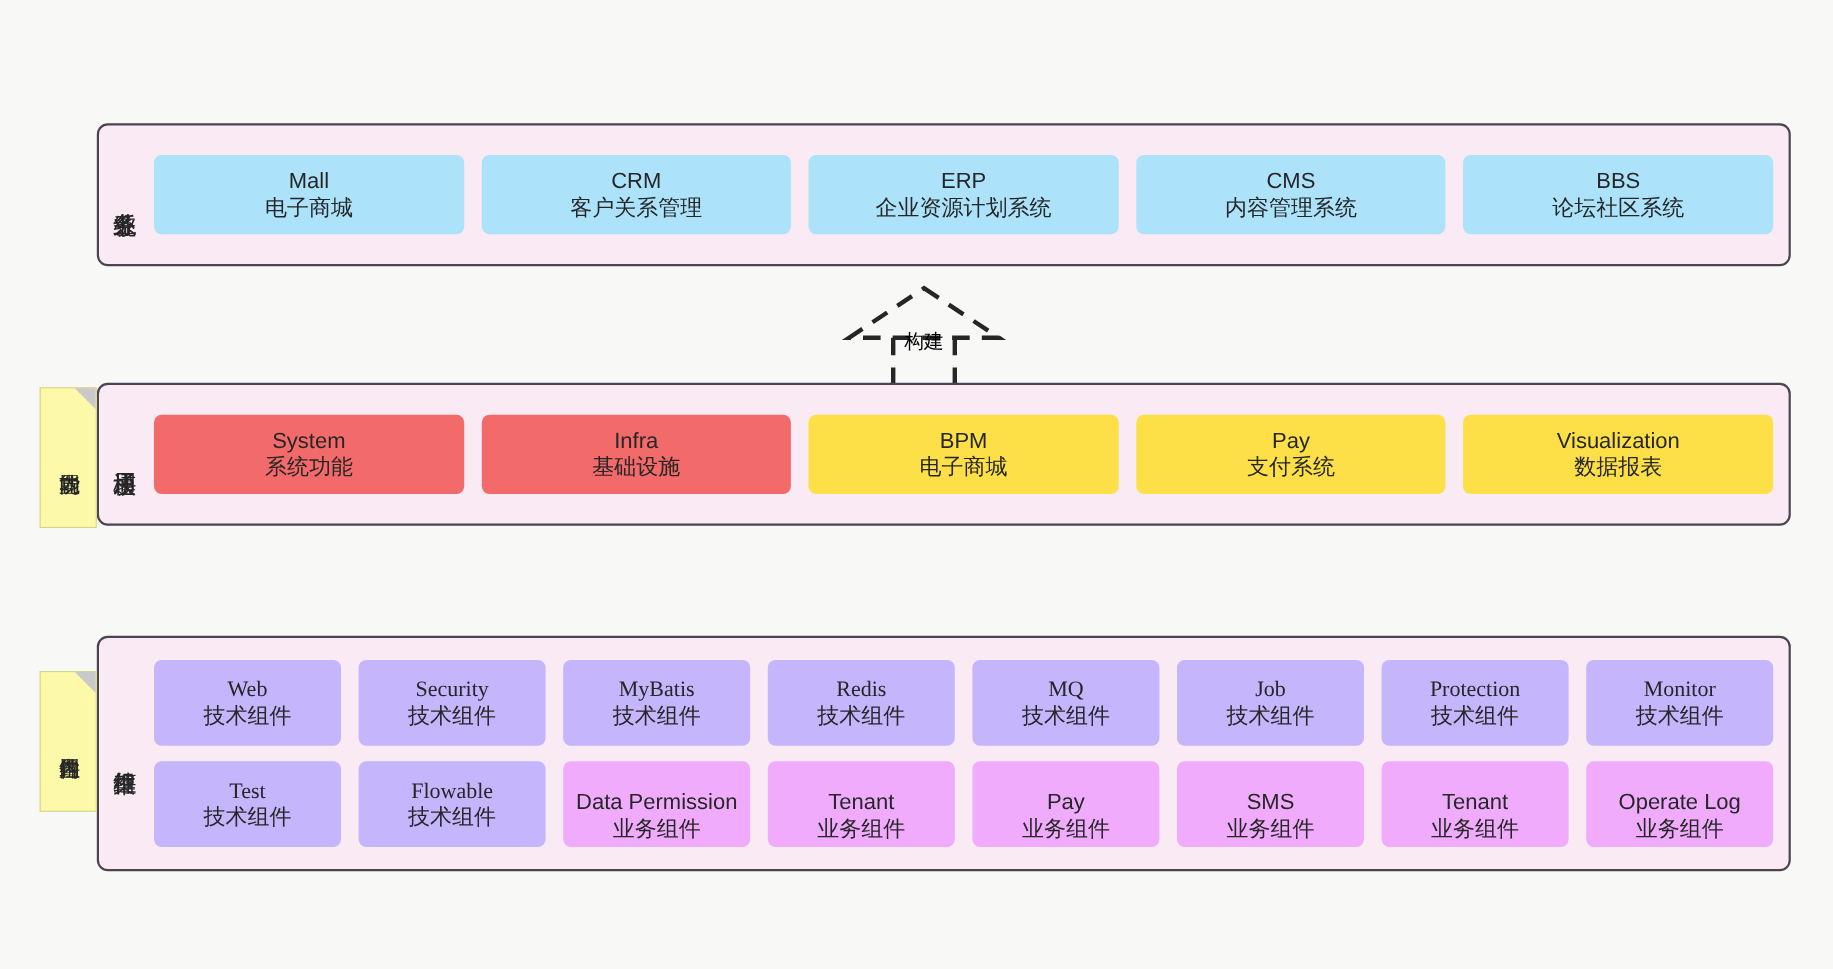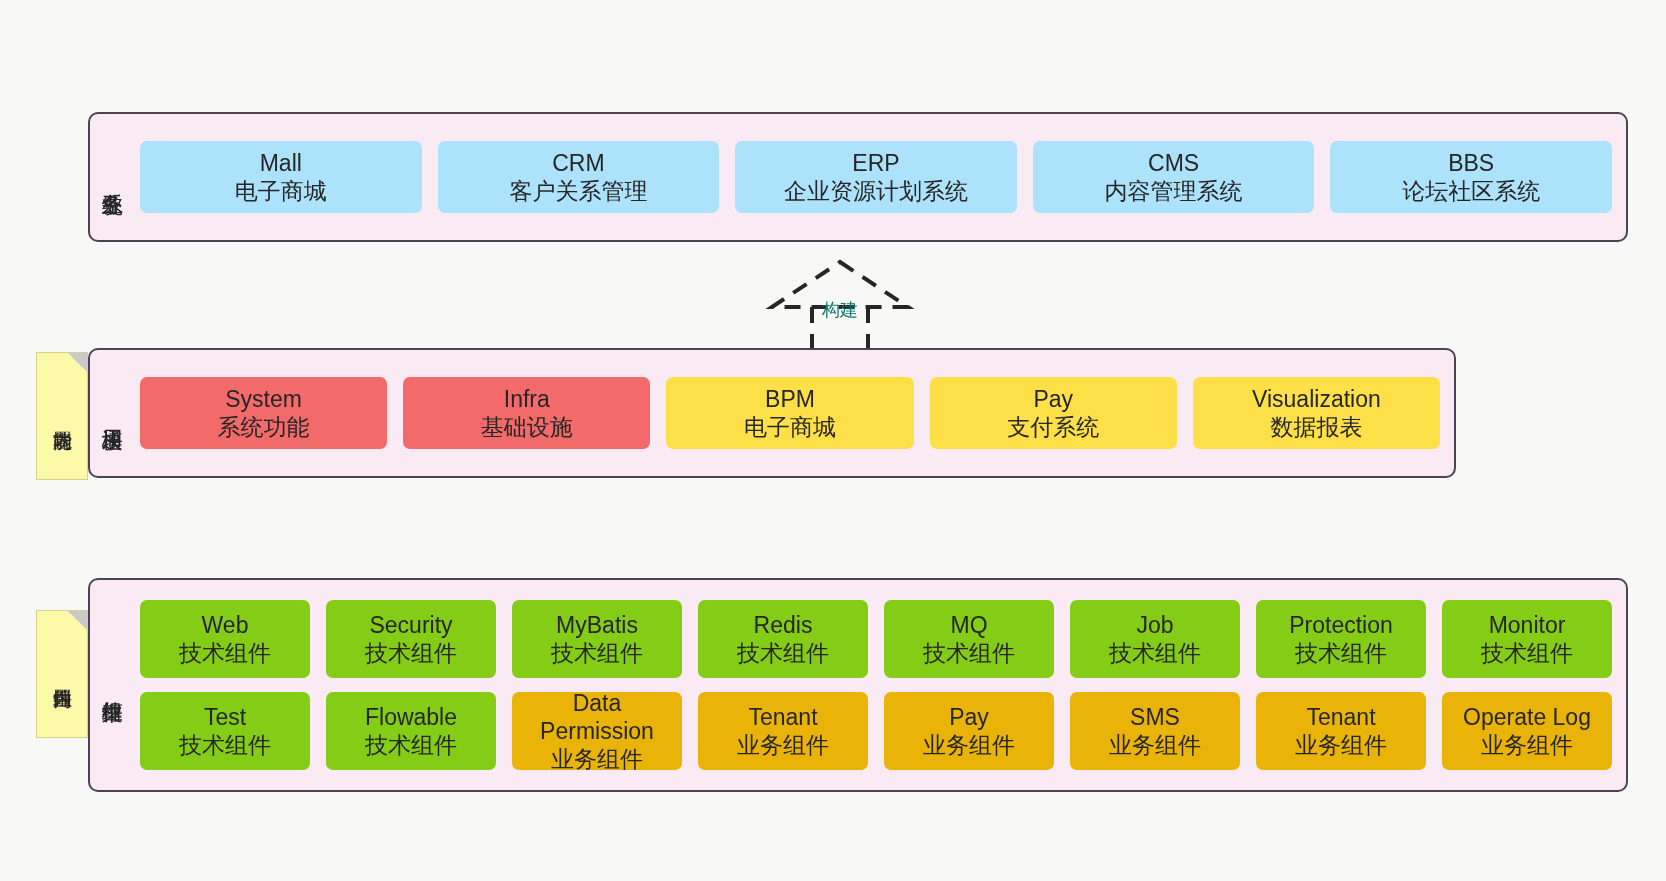--- a/index.html
+++ b/index.html
@@ -67,39 +67,39 @@
 
   .card {
     flex: 1 1 0;
     box-sizing: border-box;
     border-radius: 7px;
     display: flex;
     flex-direction: column;
     align-items: center;
     justify-content: center;
     text-align: center;
-    font-size: 23px;
+    font-size: 20px;
     color: #262626;
     line-height: 1.22;
     padding: 4px 6px;
     user-select: none;
   }
   .card .en { display: block; }
   .card .cn { display: block; }
 
   
   .c-blue        { background: #ace3fb; }
   .c-red-strong  { background: #f26a6a; }
   .c-red-light   { background: #fde047; }
-  .c-green-strong{ background: #84cc16; }
-  .c-green-light { background: #eab308; }
+  .c-green-strong{ background: #c4b5fd; font-family: Liberation Serif, serif; }
+  .c-green-light { background: #f0abfc; justify-content: flex-end; }
 
   
   #layer-business  { left: 88px;  top: 112px; width: 1540px; height: 130px; }
-  #layer-common    { left: 88px;  top: 348px; width: 1368px; height: 130px; }
+  #layer-common    { left: 88px;  top: 348px; width: 1540px; height: 130px; }
   #layer-framework { left: 88px;  top: 578px; width: 1540px; height: 214px; }
 
   #layer-business  .card,
   #layer-common    .card { height: 72px; }
   #layer-framework .card { height: 78px; }
 
   
   .note {
     position: absolute;
     box-sizing: border-box;
@@ -134,21 +134,21 @@
     width: 160px;
     height: 95px;
   }
   .connector svg { display: block; overflow: visible; }
   .connector .conn-label {
     position: absolute;
     left: 50%;
     transform: translateX(-50%);
     top: 40px;
     font-size: 18px;
-    color: #0f766e;
+    color: #000000;
     background: transparent;
     white-space: nowrap;
     user-select: none;
   }
   #connector-build   { left: 760px; top: 258px; }
   #connector-realize { left: 775px; top: 490px; }
 </style>
 </head>
 <body>
 

